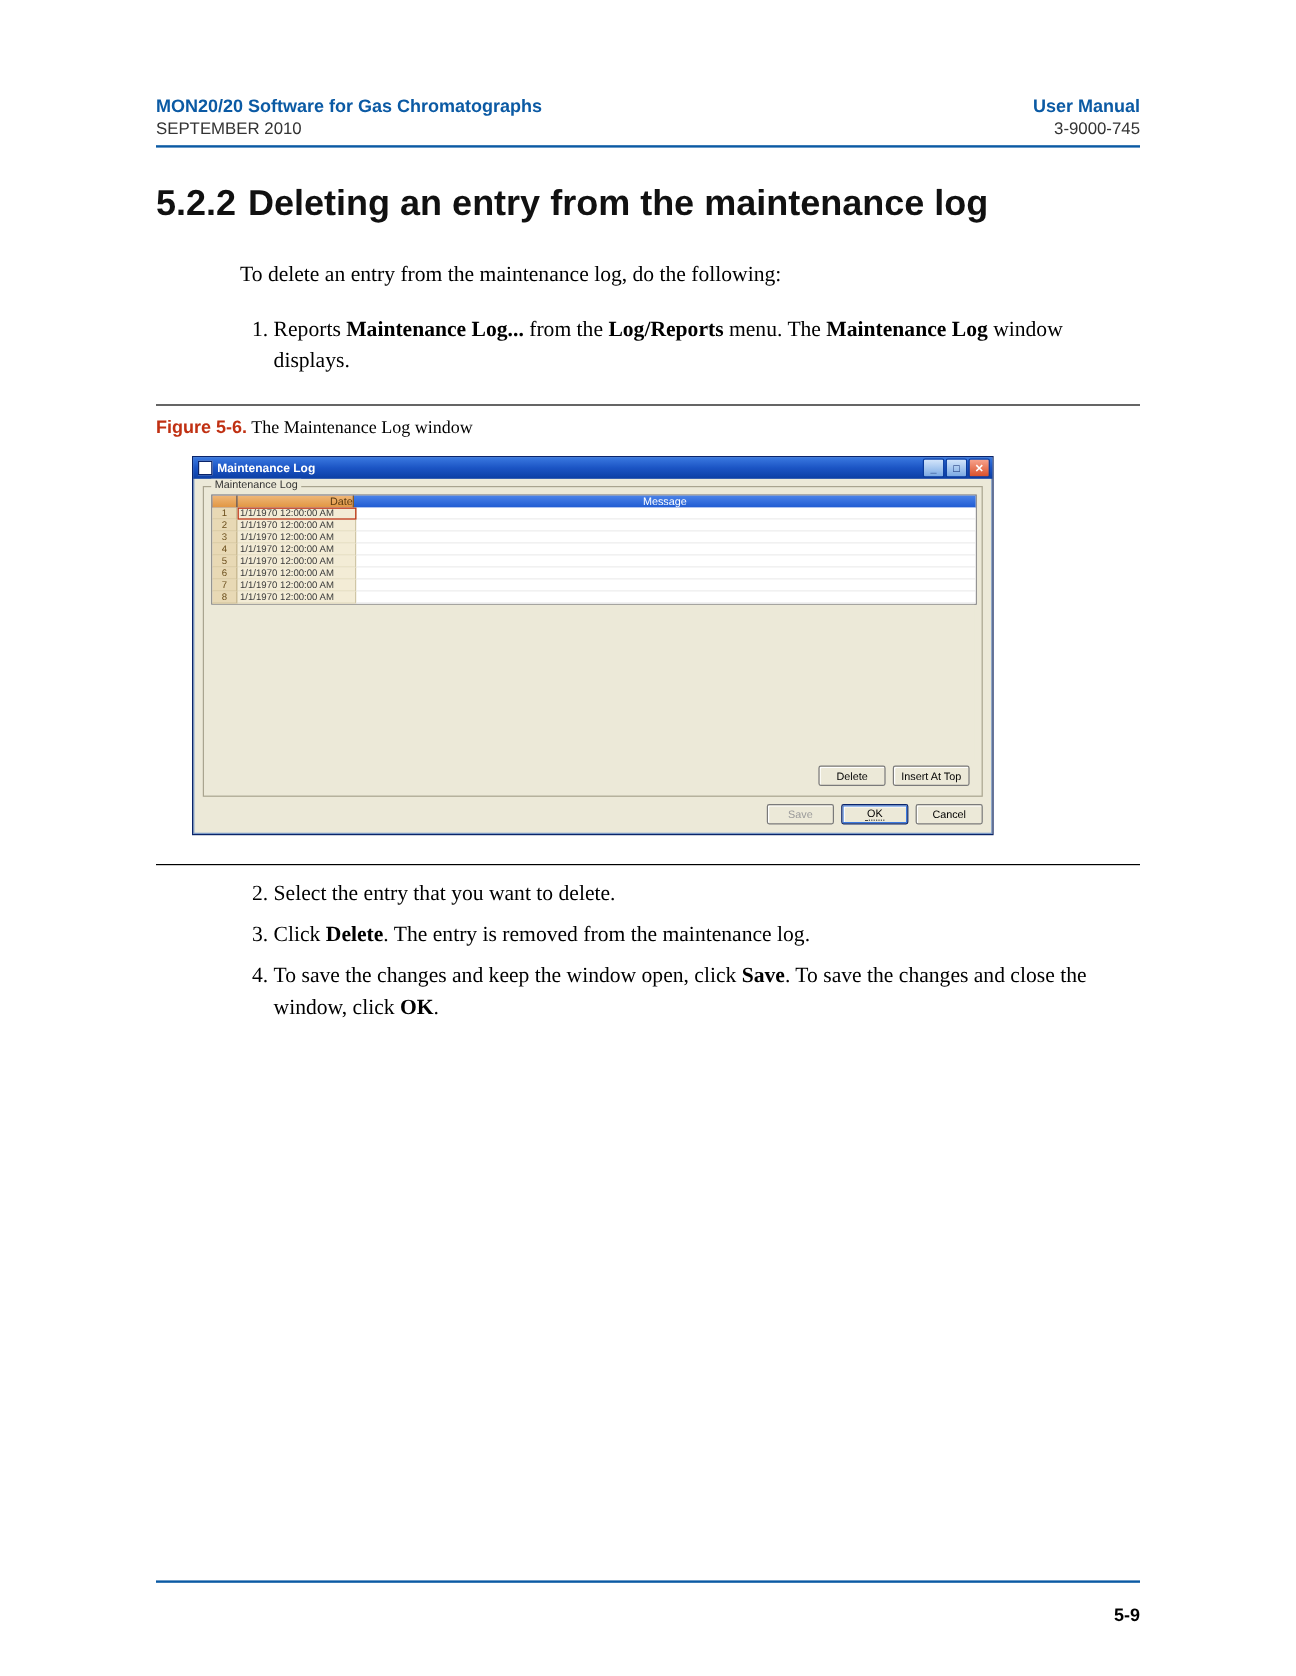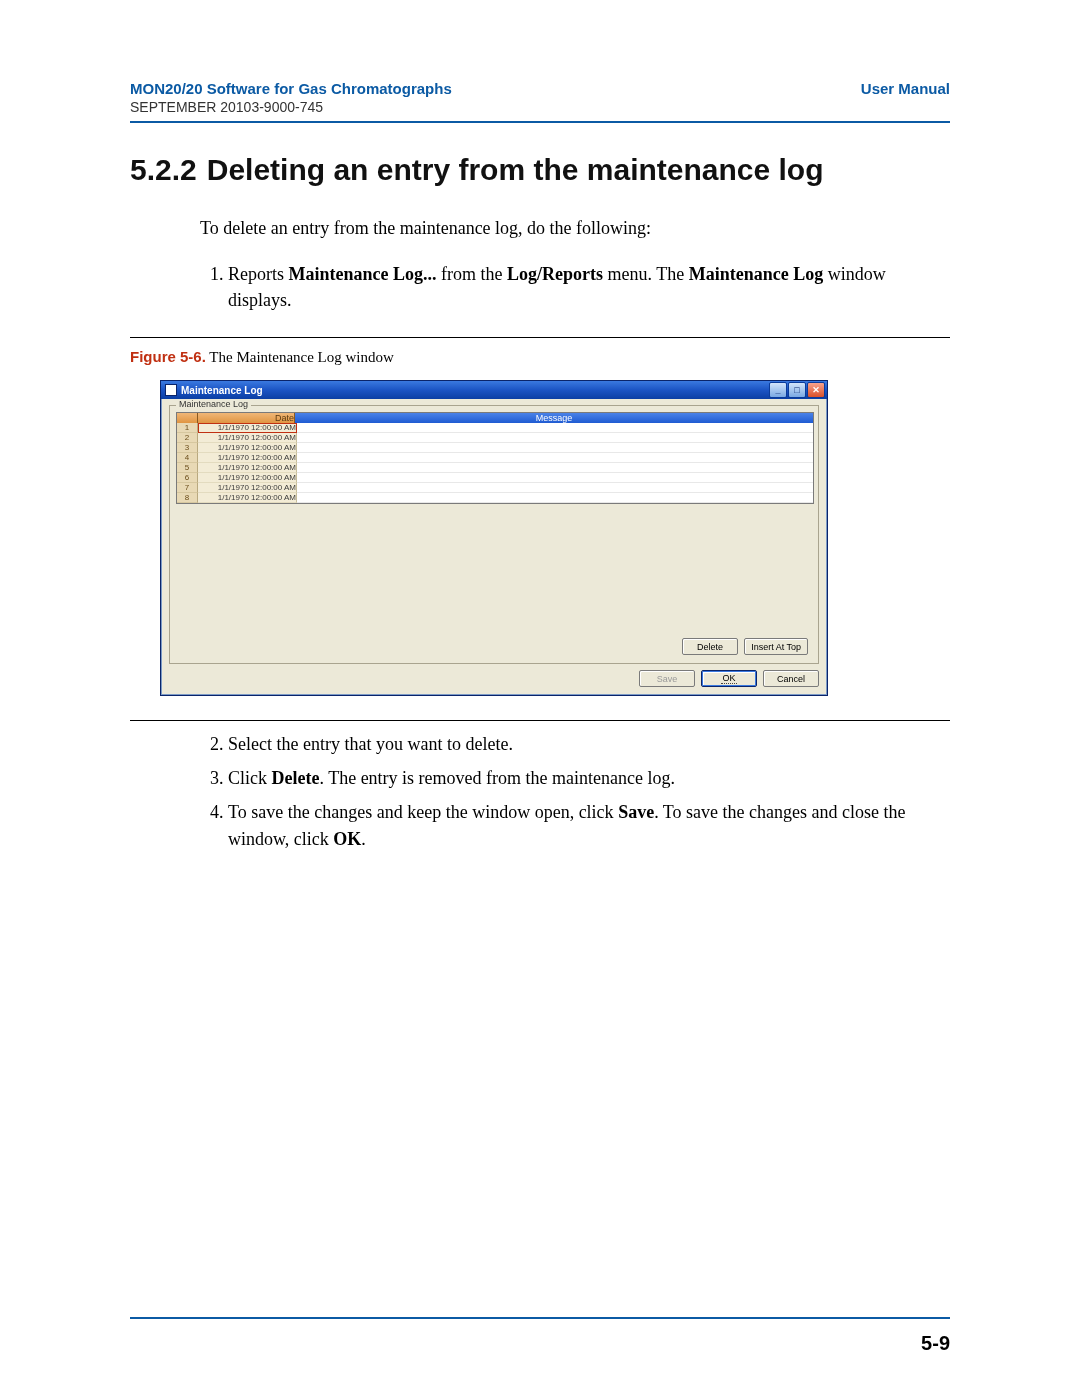--- a/index.html
+++ b/index.html
@@ -20,21 +20,21 @@
   .hdr {
     display: flex;
     justify-content: space-between;
     font-family: 'Segoe UI', Arial, sans-serif;
     font-size: 15px;
   }
   .hdr-left-top { color: #0b5aa4; font-weight: 700; }
   .hdr-right-top { color: #0b5aa4; font-weight: 700; }
   .hdr2 {
     display: flex;
-    justify-content: flex-start;
+    justify-content: space-between;
     font-family: 'Segoe UI', Arial, sans-serif;
     font-size: 14px;
     margin-top: 2px;
     color: #333;
   }
   .hdr-rule {
     border: none;
     border-top: 2px solid #0b5aa4;
     margin: 6px 0 30px 0;
   }
@@ -174,21 +174,20 @@
     color: #6b4e1b;
   }
   .grow .dc {
     width: 96px;
     background: #f3ecd6;
     border-right: 1px solid #c7bd9a;
     border-bottom: 1px solid #e3dbbf;
     padding-left: 2px;
     color: #3a3a3a;
     white-space: nowrap;
-    text-align: right;
   }
   .grow .mc {
     flex: 1;
     background: #fff;
     border-bottom: 1px solid #e8e8e8;
   }
   .grow.sel .dc {
     outline: 1px solid #c03012;
     outline-offset: -1px;
     position: relative;
@@ -234,21 +233,21 @@
     position: absolute;
     left: 130px; right: 130px;
     bottom: 70px;
   }
   .page-num {
     position: absolute;
     right: 130px;
     bottom: 42px;
     font-family: 'Segoe UI', Arial, sans-serif;
     font-weight: 700;
-    font-size: 20px;
+    font-size: 15px;
   }
 </style>
 </head>
 <body>
 
 <div class="page">
 
   <div class="hdr">
     <span class="hdr-left-top">MON20/20 Software for Gas Chromatographs</span>
     <span class="hdr-right-top">User Manual</span>

